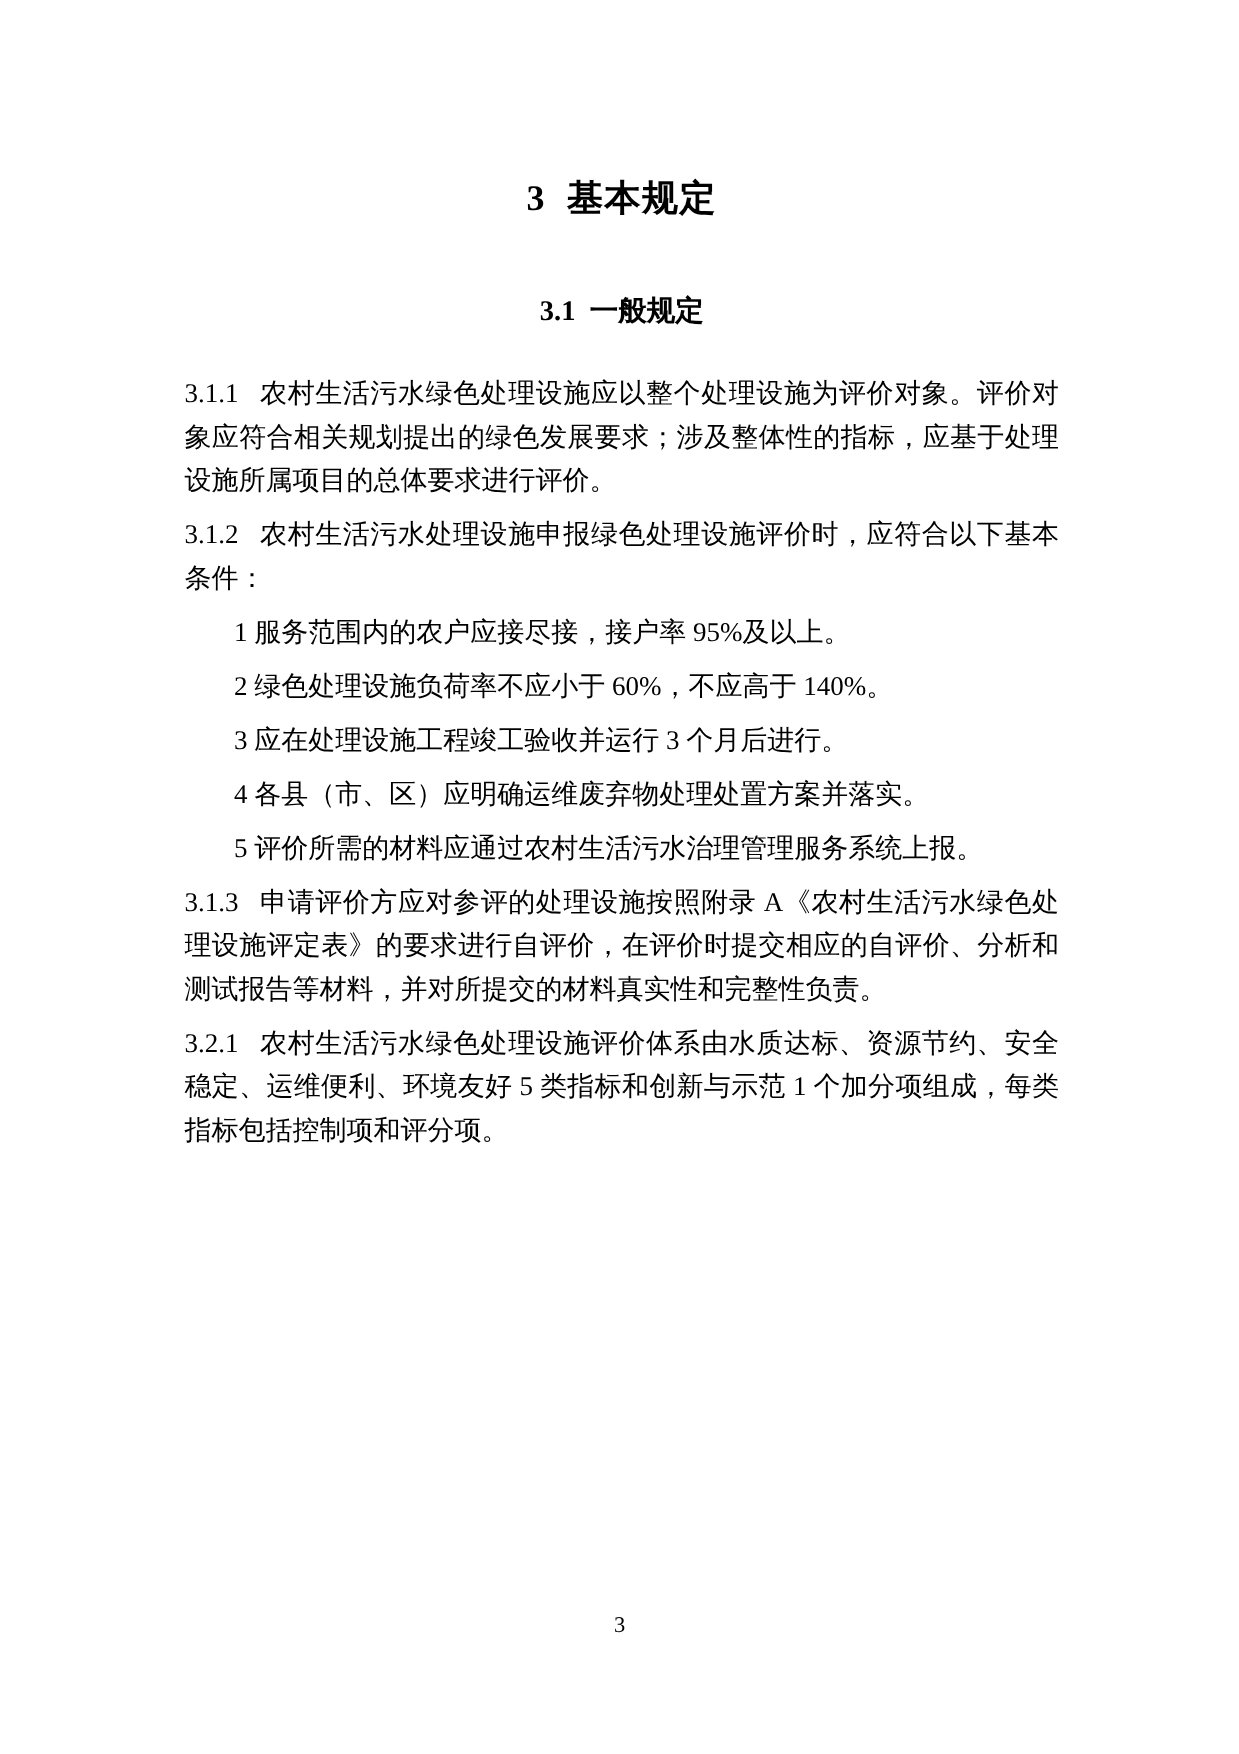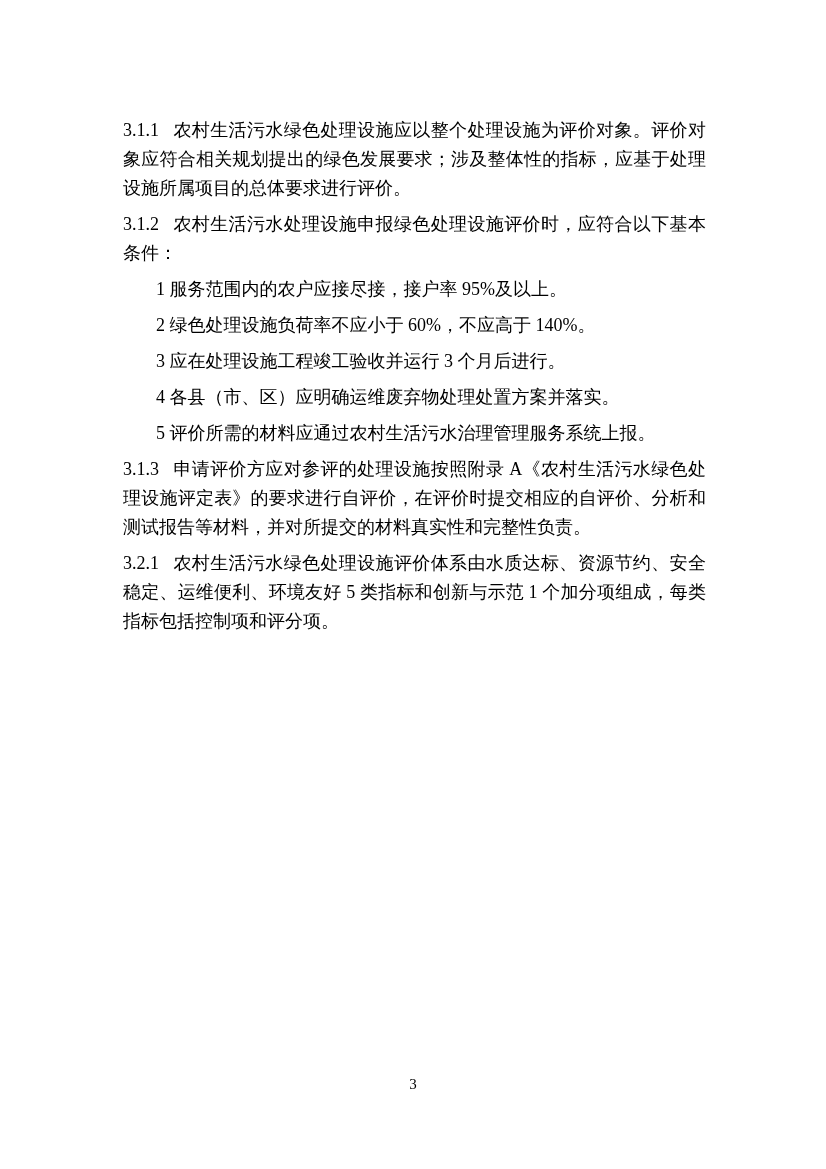--- a/index.html
+++ b/index.html
@@ -58,21 +58,23 @@
     bottom: 76px;
     text-align: center;
     font-size: 15px;
   }
 </style>
 </head>
 <body>
 
 <div class="page">
   <div class="content">
+    <h1 class="doc-title">3  基本规定</h1>
     <div id="doc-body">
+        <h2 class="section-heading">3.1  一般规定</h2>
         <p class="para"><span class="clause-label">3.1.1</span><span>农村生活污水绿色处理设施应以整个处理设施为评价对象。评价对象应符合相关规划提出的绿色发展要求；涉及整体性的指标，应基于处理设施所属项目的总体要求进行评价。</span></p>
         <p class="para"><span class="clause-label">3.1.2</span><span>农村生活污水处理设施申报绿色处理设施评价时，应符合以下基本条件：</span></p>
         <p class="para item"><span>1 服务范围内的农户应接尽接，接户率 95%及以上。</span></p>
         <p class="para item"><span>2 绿色处理设施负荷率不应小于 60%，不应高于 140%。</span></p>
         <p class="para item"><span>3 应在处理设施工程竣工验收并运行 3 个月后进行。</span></p>
         <p class="para item"><span>4 各县（市、区）应明确运维废弃物处理处置方案并落实。</span></p>
         <p class="para item"><span>5 评价所需的材料应通过农村生活污水治理管理服务系统上报。</span></p>
         <p class="para"><span class="clause-label">3.1.3</span><span>申请评价方应对参评的处理设施按照附录 A《农村生活污水绿色处理设施评定表》的要求进行自评价，在评价时提交相应的自评价、分析和测试报告等材料，并对所提交的材料真实性和完整性负责。</span></p>
         <p class="para"><span class="clause-label">3.2.1</span><span>农村生活污水绿色处理设施评价体系由水质达标、资源节约、安全稳定、运维便利、环境友好 5 类指标和创新与示范 1 个加分项组成，每类指标包括控制项和评分项。</span></p>
       </div>

